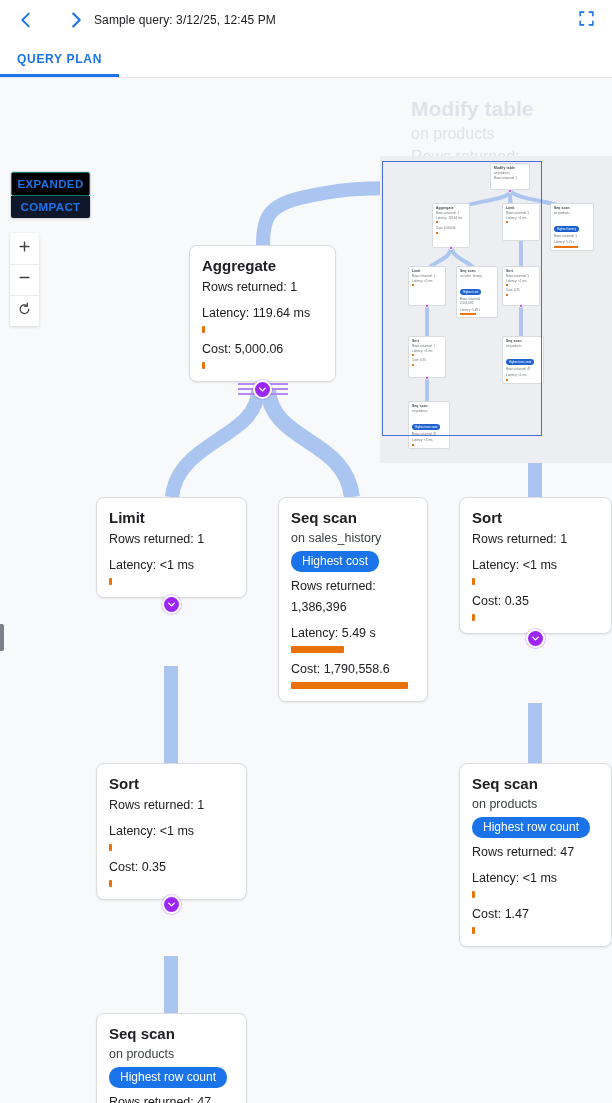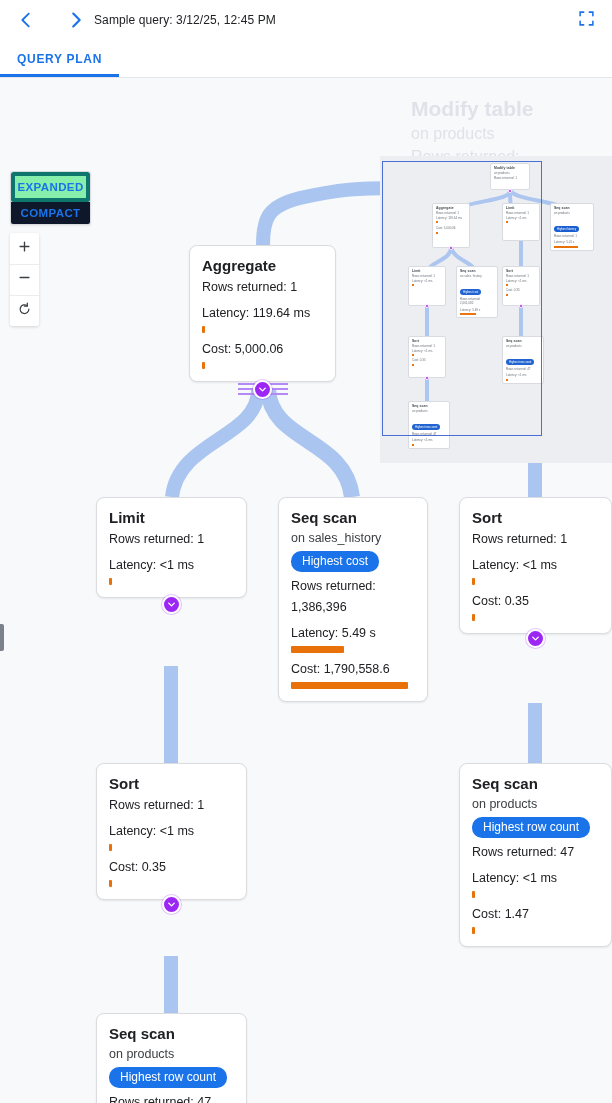--- a/index.html
+++ b/index.html
@@ -108,21 +108,21 @@
     position:absolute; left:10px; top:93px; width:81px;
     background:#fff; border:1px solid #dadce0; border-radius:3px;
     overflow:hidden; box-shadow:0 1px 2px rgba(60,64,67,.10);
   }
   .ctrl-seg button{
     display:block; width:100%; border:none; background:#0f172a;
     color:#1a73e8; font-size:11.5px; font-weight:700; letter-spacing:.4px;
     padding:5px 0; cursor:pointer; font-family:inherit;
   }
   .ctrl-seg button.on{
-    background:#86efac; border:4px solid #0f766e; border-radius:2px;
+    background:#000000; border:1px solid #0f766e; border-radius:2px;
   }
   .zoom-stack{
     position:absolute; left:10px; top:155px; width:29px;
     background:#fff; border-radius:3px; overflow:hidden;
     box-shadow:0 1px 3px rgba(60,64,67,.20);
   }
   .zoom-stack button{
     display:flex; align-items:center; justify-content:center;
     width:29px; height:31px; border:none; background:#fff;
     color:#3c4043; cursor:pointer; font-size:17px; font-family:inherit;

